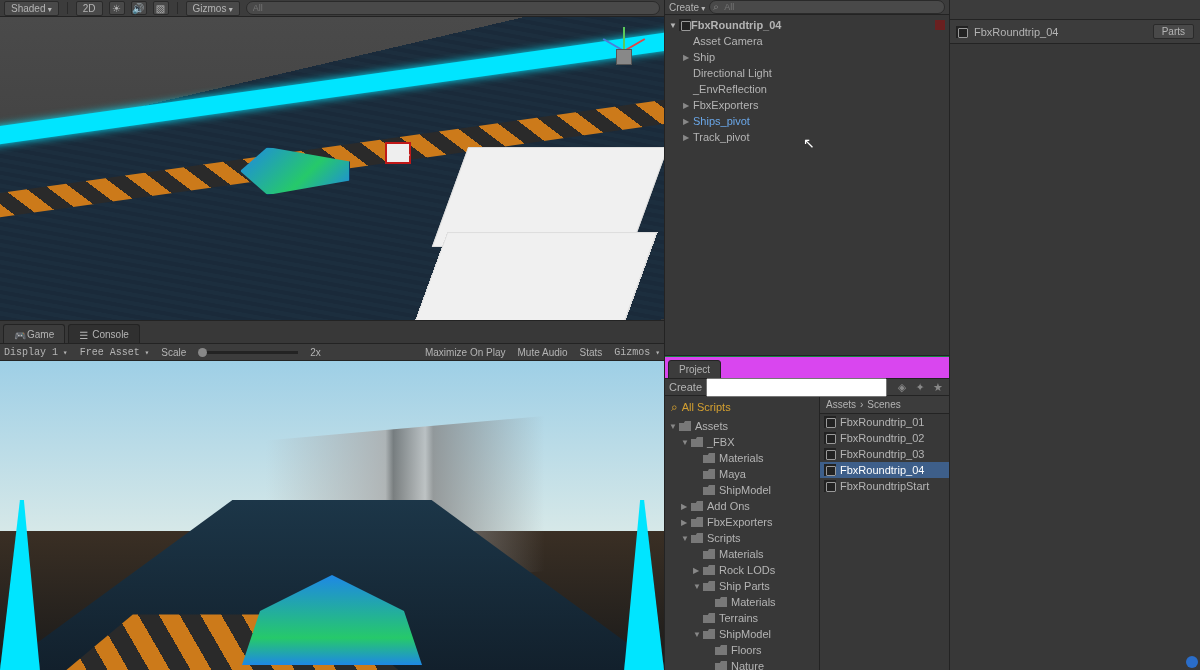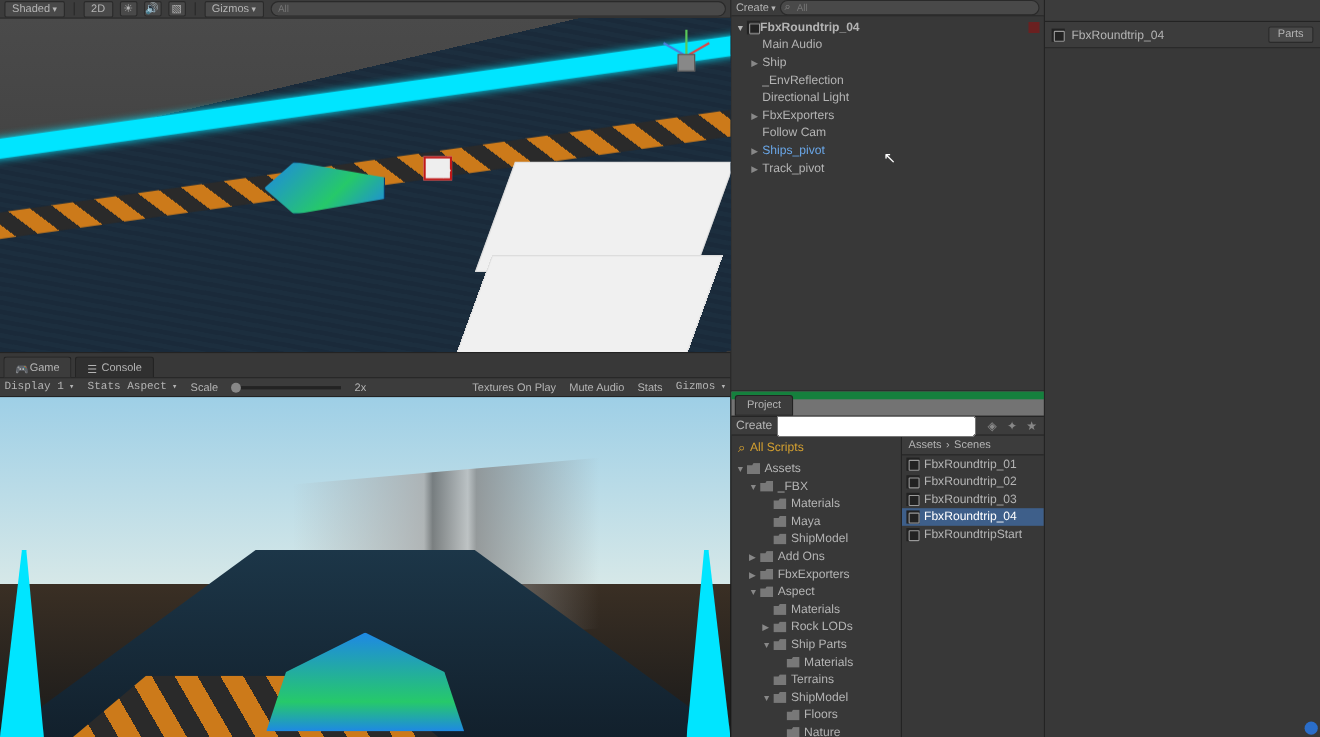--- a/index.html
+++ b/index.html
@@ -156,26 +156,26 @@
           <span class="ticon">🎮</span>
           <span>Game</span>
         </div>
       <div class="tab">
           <span class="ticon">☰</span>
           <span>Console</span>
         </div>
     </div>
     <div class="game-bar">
       <span class="dd">Display 1</span>
-      <span class="dd">Stats Aspect</span>
+      <span class="dd">Free Asset</span>
       <span>Scale</span>
       <span class="slider"></span>
       <span>2x</span>
       <span class="spacer"></span>
-      <span>Textures On Play</span>
+      <span>Maximize On Play</span>
       <span>Mute Audio</span>
       <span>Stats</span>
       <span class="dd">Gizmos</span>
     </div>
     <div class="game-view">
       <div class="sky"></div>
       <div class="pipes"></div>
       <div class="road"></div>
       <div class="road-cyan"></div>
       <div class="road-hazard"></div>
@@ -194,56 +194,52 @@
       <div class="tree">
         <div class="tree-item scene-row">
           <span class="arrow">▼</span>
           <span class="unity-icon"></span>
           <span>FbxRoundtrip_04</span>
           <span class="scene-badge"></span>
         </div>
         <div id="hier-items">
             <div class="tree-item ind-1">
               <span class="arrow"></span>
-              <span>Main Audio</span>
+              <span>Asset Camera</span>
             </div>
             <div class="tree-item ind-1">
               <span class="arrow">▶</span>
               <span>Ship</span>
             </div>
             <div class="tree-item ind-1">
               <span class="arrow"></span>
+              <span>Directional Light</span>
+            </div>
+            <div class="tree-item ind-1">
+              <span class="arrow"></span>
               <span>_EnvReflection</span>
-            </div>
-            <div class="tree-item ind-1">
-              <span class="arrow"></span>
-              <span>Directional Light</span>
             </div>
             <div class="tree-item ind-1">
               <span class="arrow">▶</span>
               <span>FbxExporters</span>
-            </div>
-            <div class="tree-item ind-1">
-              <span class="arrow"></span>
-              <span>Follow Cam</span>
             </div>
             <div class="tree-item ind-1 selected">
               <span class="arrow">▶</span>
               <span>Ships_pivot</span>
             </div>
             <div class="tree-item ind-1">
               <span class="arrow">▶</span>
               <span>Track_pivot</span>
             </div>
           </div>
       </div>
     </div>
 
     <div class="project-panel">
-      <div style="height:22px;background:#737373;border-top:7px solid #15803d;display:flex;align-items:flex-end;">
+      <div style="height:22px;background:#d946ef;border-top:1px solid #15803d;display:flex;align-items:flex-start;">
         <div class="project-tab">Project</div>
       </div>
       <div class="project-header">
         <span class="create">Create</span>
         <span class="mag" style="flex:1;position:relative;display:flex;">
           <input class="search" placeholder="" style="">
         </span>
         <span class="tbicon">◈</span>
         <span class="tbicon">✦</span>
         <span class="tbicon">★</span>
@@ -286,21 +282,21 @@
                 <span>Add Ons</span>
               </div>
               <div class="folder-row pi-2">
                 <span class="arrow">▶</span>
                 <span class="ficon"></span>
                 <span>FbxExporters</span>
               </div>
               <div class="folder-row pi-2">
                 <span class="arrow">▼</span>
                 <span class="ficon"></span>
-                <span>Aspect</span>
+                <span>Scripts</span>
               </div>
               <div class="folder-row pi-3">
                 <span class="arrow"></span>
                 <span class="ficon"></span>
                 <span>Materials</span>
               </div>
               <div class="folder-row pi-3">
                 <span class="arrow">▶</span>
                 <span class="ficon"></span>
                 <span>Rock LODs</span>

